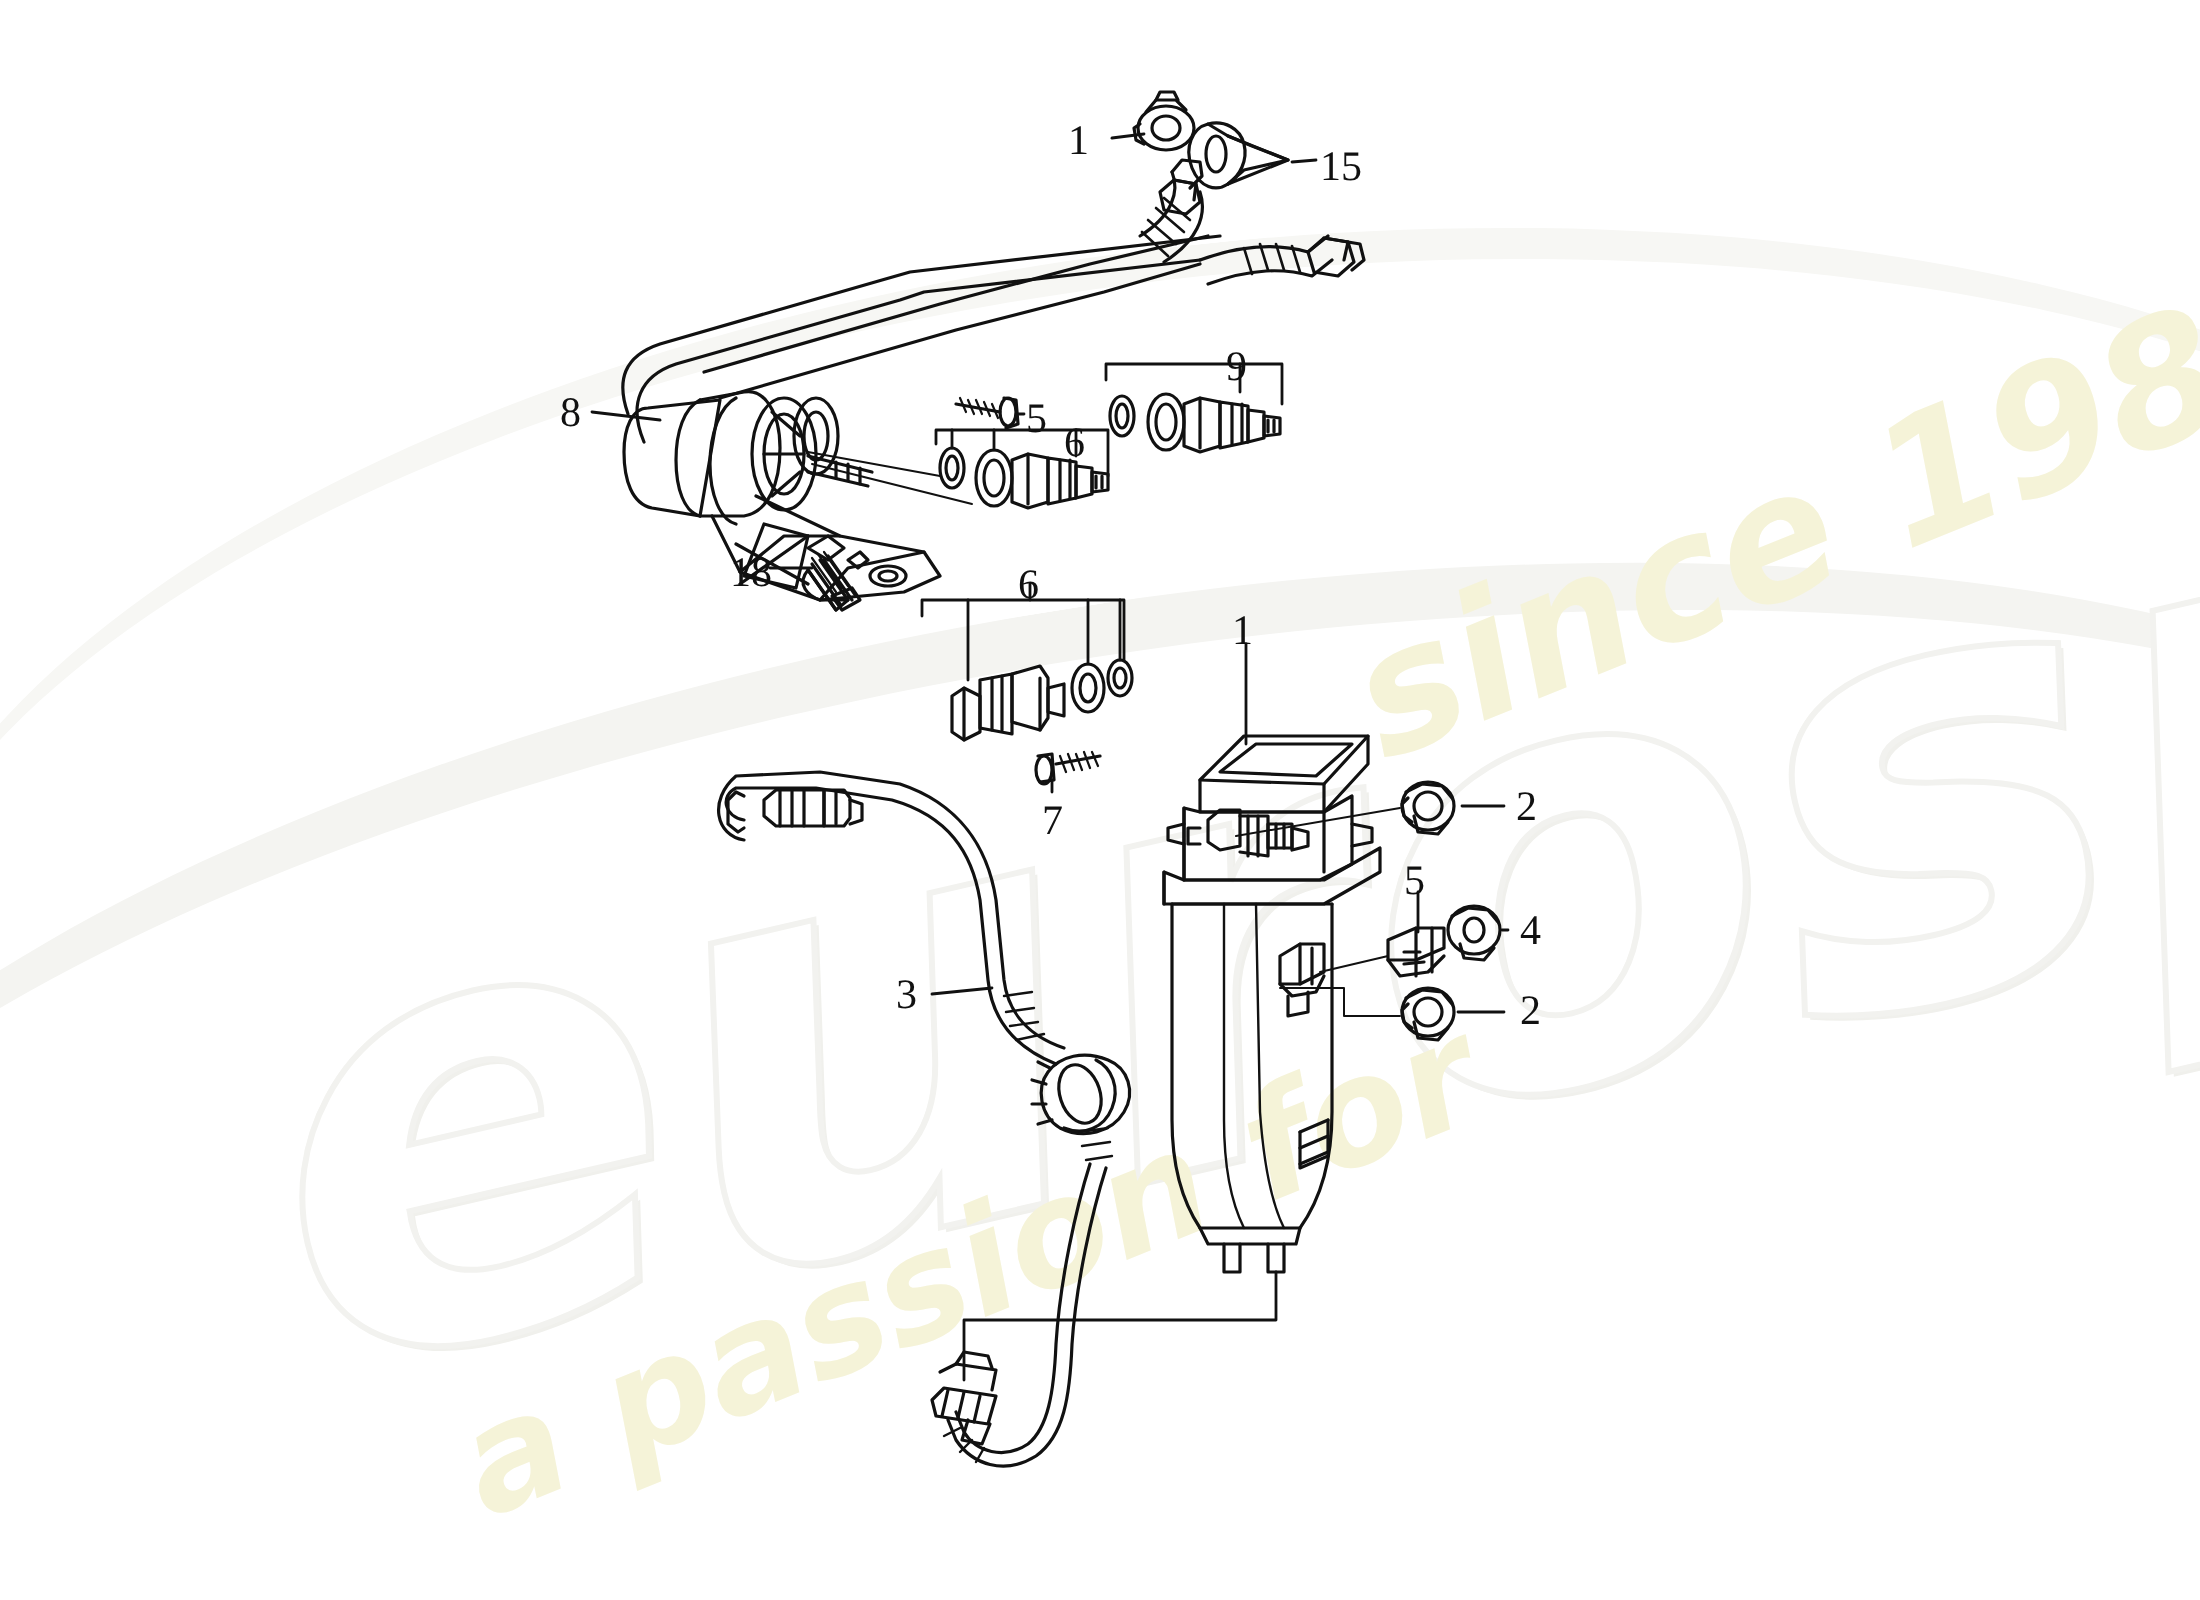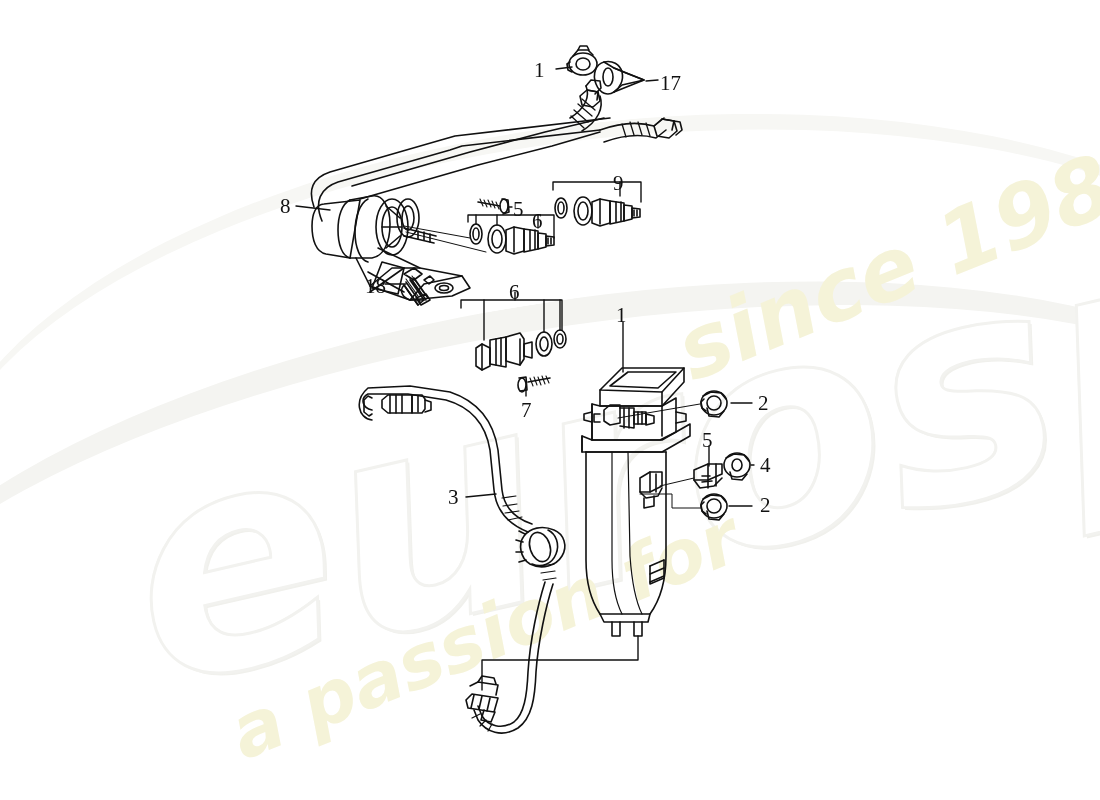--- a/index.html
+++ b/index.html
@@ -441,21 +441,21 @@
 
       <path d="M466,497 L496,494"></path>
 
       <path d="M638,636 L638,660 L482,660 L482,690"></path>
     </g>
 
   </svg>
   </div>
 
   <div class="lbl" style="left:534px;top:60px">1</div>
-  <div class="lbl" style="left:660px;top:73px">17</div>
+  <div class="lbl" style="left:660px;top:73px">15</div>
   <div class="lbl" style="left:280px;top:196px">8</div>
   <div class="lbl" style="left:613px;top:173px">9</div>
   <div class="lbl" style="left:513px;top:199px">5</div>
   <div class="lbl" style="left:532px;top:211px">6</div>
   <div class="lbl" style="left:365px;top:276px">18</div>
   <div class="lbl" style="left:509px;top:282px">6</div>
   <div class="lbl" style="left:616px;top:305px">1</div>
   <div class="lbl" style="left:521px;top:400px">7</div>
   <div class="lbl" style="left:758px;top:393px">2</div>
   <div class="lbl" style="left:702px;top:430px">5</div>

